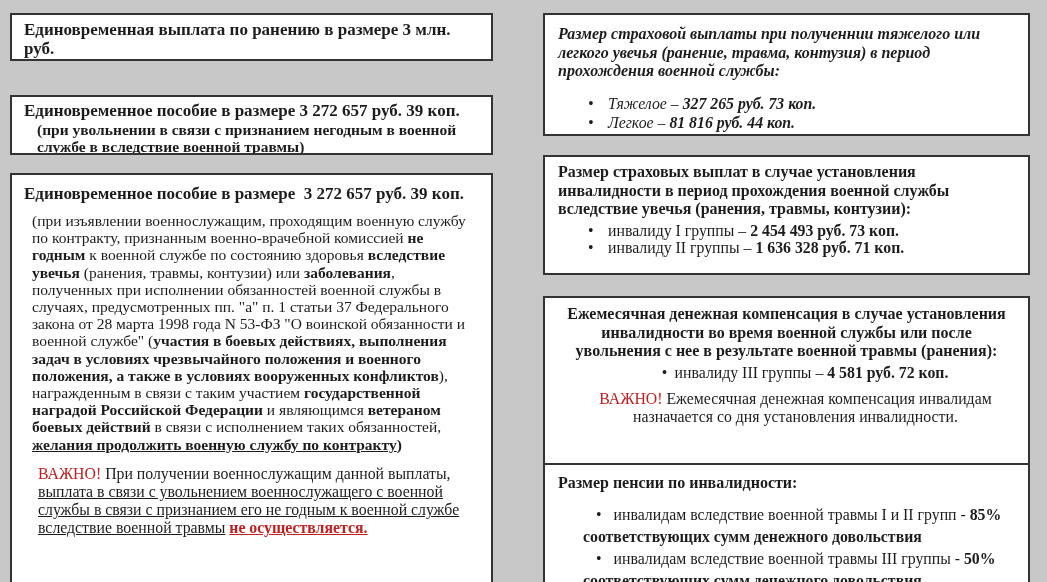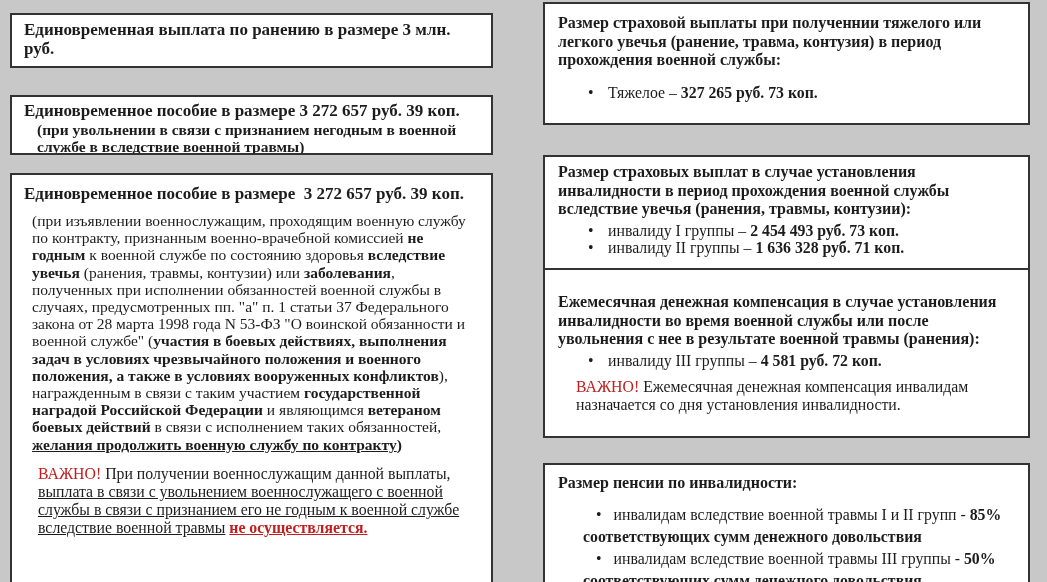--- a/index.html
+++ b/index.html
@@ -22,46 +22,46 @@
     margin: 0;
     font-weight: bold;
   }
   .b { font-weight: bold; margin-top: 37px; }
   .u { text-decoration: underline; }
   .r { color: var(--red, #c21e1e); }
   ul { margin: 0; padding: 0; list-style: none; }
   li::before { content: "\2022\00a0"; }
 
   
-  #L1 { left: 10px; top: 13px; width: 483px; height: 55px; padding: 5px 12px; }
+  #L1 { left: 10px; top: 13px; width: 483px; height: 48px; padding: 5px 12px; }
   #L1 .title { font-size: 17px; line-height: 19px; }
   #L1 ul { margin: 1px 0 0 8px; font-size: 16px; line-height: 19px; }
 
   #L2 { left: 10px; top: 95px; width: 483px; height: 60px; padding: 4px 12px; }
   #L2 .title { font-size: 17px; line-height: 19px; }
   #L2 .note { margin: 1px 0 0 13px; font-size: 15.5px; line-height: 17px; font-weight: bold; }
 
   #L3 { left: 10px; top: 173px; width: 483px; height: 425px; padding: 9px 12px; }
   #L3 .title { font-size: 17px; line-height: 19px; margin-bottom: 9px; }
   #L3 .para { margin: 0 0 0 8px; font-size: 15.5px; line-height: 17.2px; }
   #L3 .imp { margin: 12px 0 0 14px; font-size: 15.8px; line-height: 18.2px; }
 
   
   .rbox { left: 543px; width: 487px; }
   .rbox .title { font-size: 16px; line-height: 18.5px; }
   .rbox ul { font-size: 15.8px; line-height: 18px; }
   .rbox li::before { content: "\2022"; display: inline-block; width: 20px; }
 
-  #R1 { top: 2px; height: 123px; padding: 10px 13px; }
+  #R1 { top: 13px; height: 123px; padding: 10px 13px; font-style: italic; }
   #R1 ul { margin: 13px 0 0 30px; line-height: 19px; }
 
   #R2 { top: 155px; height: 120px; padding: 6px 13px; }
   #R2 ul { margin: 3px 0 0 30px; line-height: 17.5px; }
 
-  #R3 { top: 268px; height: 170px; padding: 23px 13px; }
+  #R3 { top: 296px; height: 170px; padding: 7px 13px; text-align: center; }
   #R3 ul { margin: 3px 0 0 30px; line-height: 18px; }
   #R3 .imp { margin: 8px 0 0 18px; font-size: 15.8px; line-height: 18.5px; }
 
   #R4 { top: 463px; height: 145px; padding: 9px 13px; }
   #R4 ul { margin: 11px 0 0 25px; line-height: 22px; }
   #R4 li::before { content: "\2022"; display: inline; margin-left: 13px; margin-right: 12px; width: auto; }
 </style>
 </head>
 <body>
 
@@ -79,20 +79,21 @@
   <section class="box" id="L3">
     <h2 class="title">Единовременное пособие в размере&nbsp; 3 272 657 руб. 39 коп.</h2>
     <p class="para"><span>(при изъявлении военнослужащим, проходящим военную службу по контракту, признанным военно-врачебной комиссией </span><span class="b">не годным</span><span> к военной службе по состоянию здоровья </span><span class="b">вследствие увечья</span><span> (ранения, травмы, контузии) или </span><span class="b">заболевания</span><span>, полученных при исполнении обязанностей военной службы в случаях, предусмотренных пп. "а" п. 1 статьи 37 Федерального закона от 28 марта 1998 года N 53-ФЗ "О воинской обязанности и военной службе" (</span><span class="b">участия в боевых действиях, выполнения задач в условиях чрезвычайного положения и военного положения, а также в условиях вооруженных конфликтов</span><span>), награжденным в связи с таким участием </span><span class="b">государственной наградой Российской Федерации</span><span> и являющимся </span><span class="b">ветераном боевых действий</span><span> в связи с исполнением таких обязанностей, </span><span class="b u">желания продолжить военную службу по контракту</span><span class="b">)</span></p>
     <p class="imp"><span class="r">ВАЖНО!</span><span> При получении военнослужащим данной выплаты, </span><span class="u">выплата в связи с увольнением военнослужащего с военной службы в связи с признанием его не годным к военной службе вследствие военной травмы</span><span> </span><span class="b u r">не осуществляется.</span></p>
   </section>
 
   <section class="box rbox" id="R1">
     <h2 class="title">Размер страховой выплаты при полученнии тяжелого или легкого увечья (ранение, травма, контузия) в период прохождения военной службы:</h2>
     <ul>
       <li><span>Тяжелое – </span><span class="b">327 265 руб. 73 коп.</span></li>
+      <li><span>Легкое – </span><span class="b">81 816 руб. 44 коп.</span></li>
     </ul>
   </section>
 
   <section class="box rbox" id="R2">
     <h2 class="title">Размер страховых выплат в случае установления инвалидности в период прохождения военной службы вследствие увечья (ранения, травмы, контузии):</h2>
     <ul>
       <li><span>инвалиду I группы – </span><span class="b">2 454 493 руб. 73 коп.</span></li>
       <li><span>инвалиду II группы – </span><span class="b">1 636 328 руб. 71 коп.</span></li>
     </ul>
   </section>

